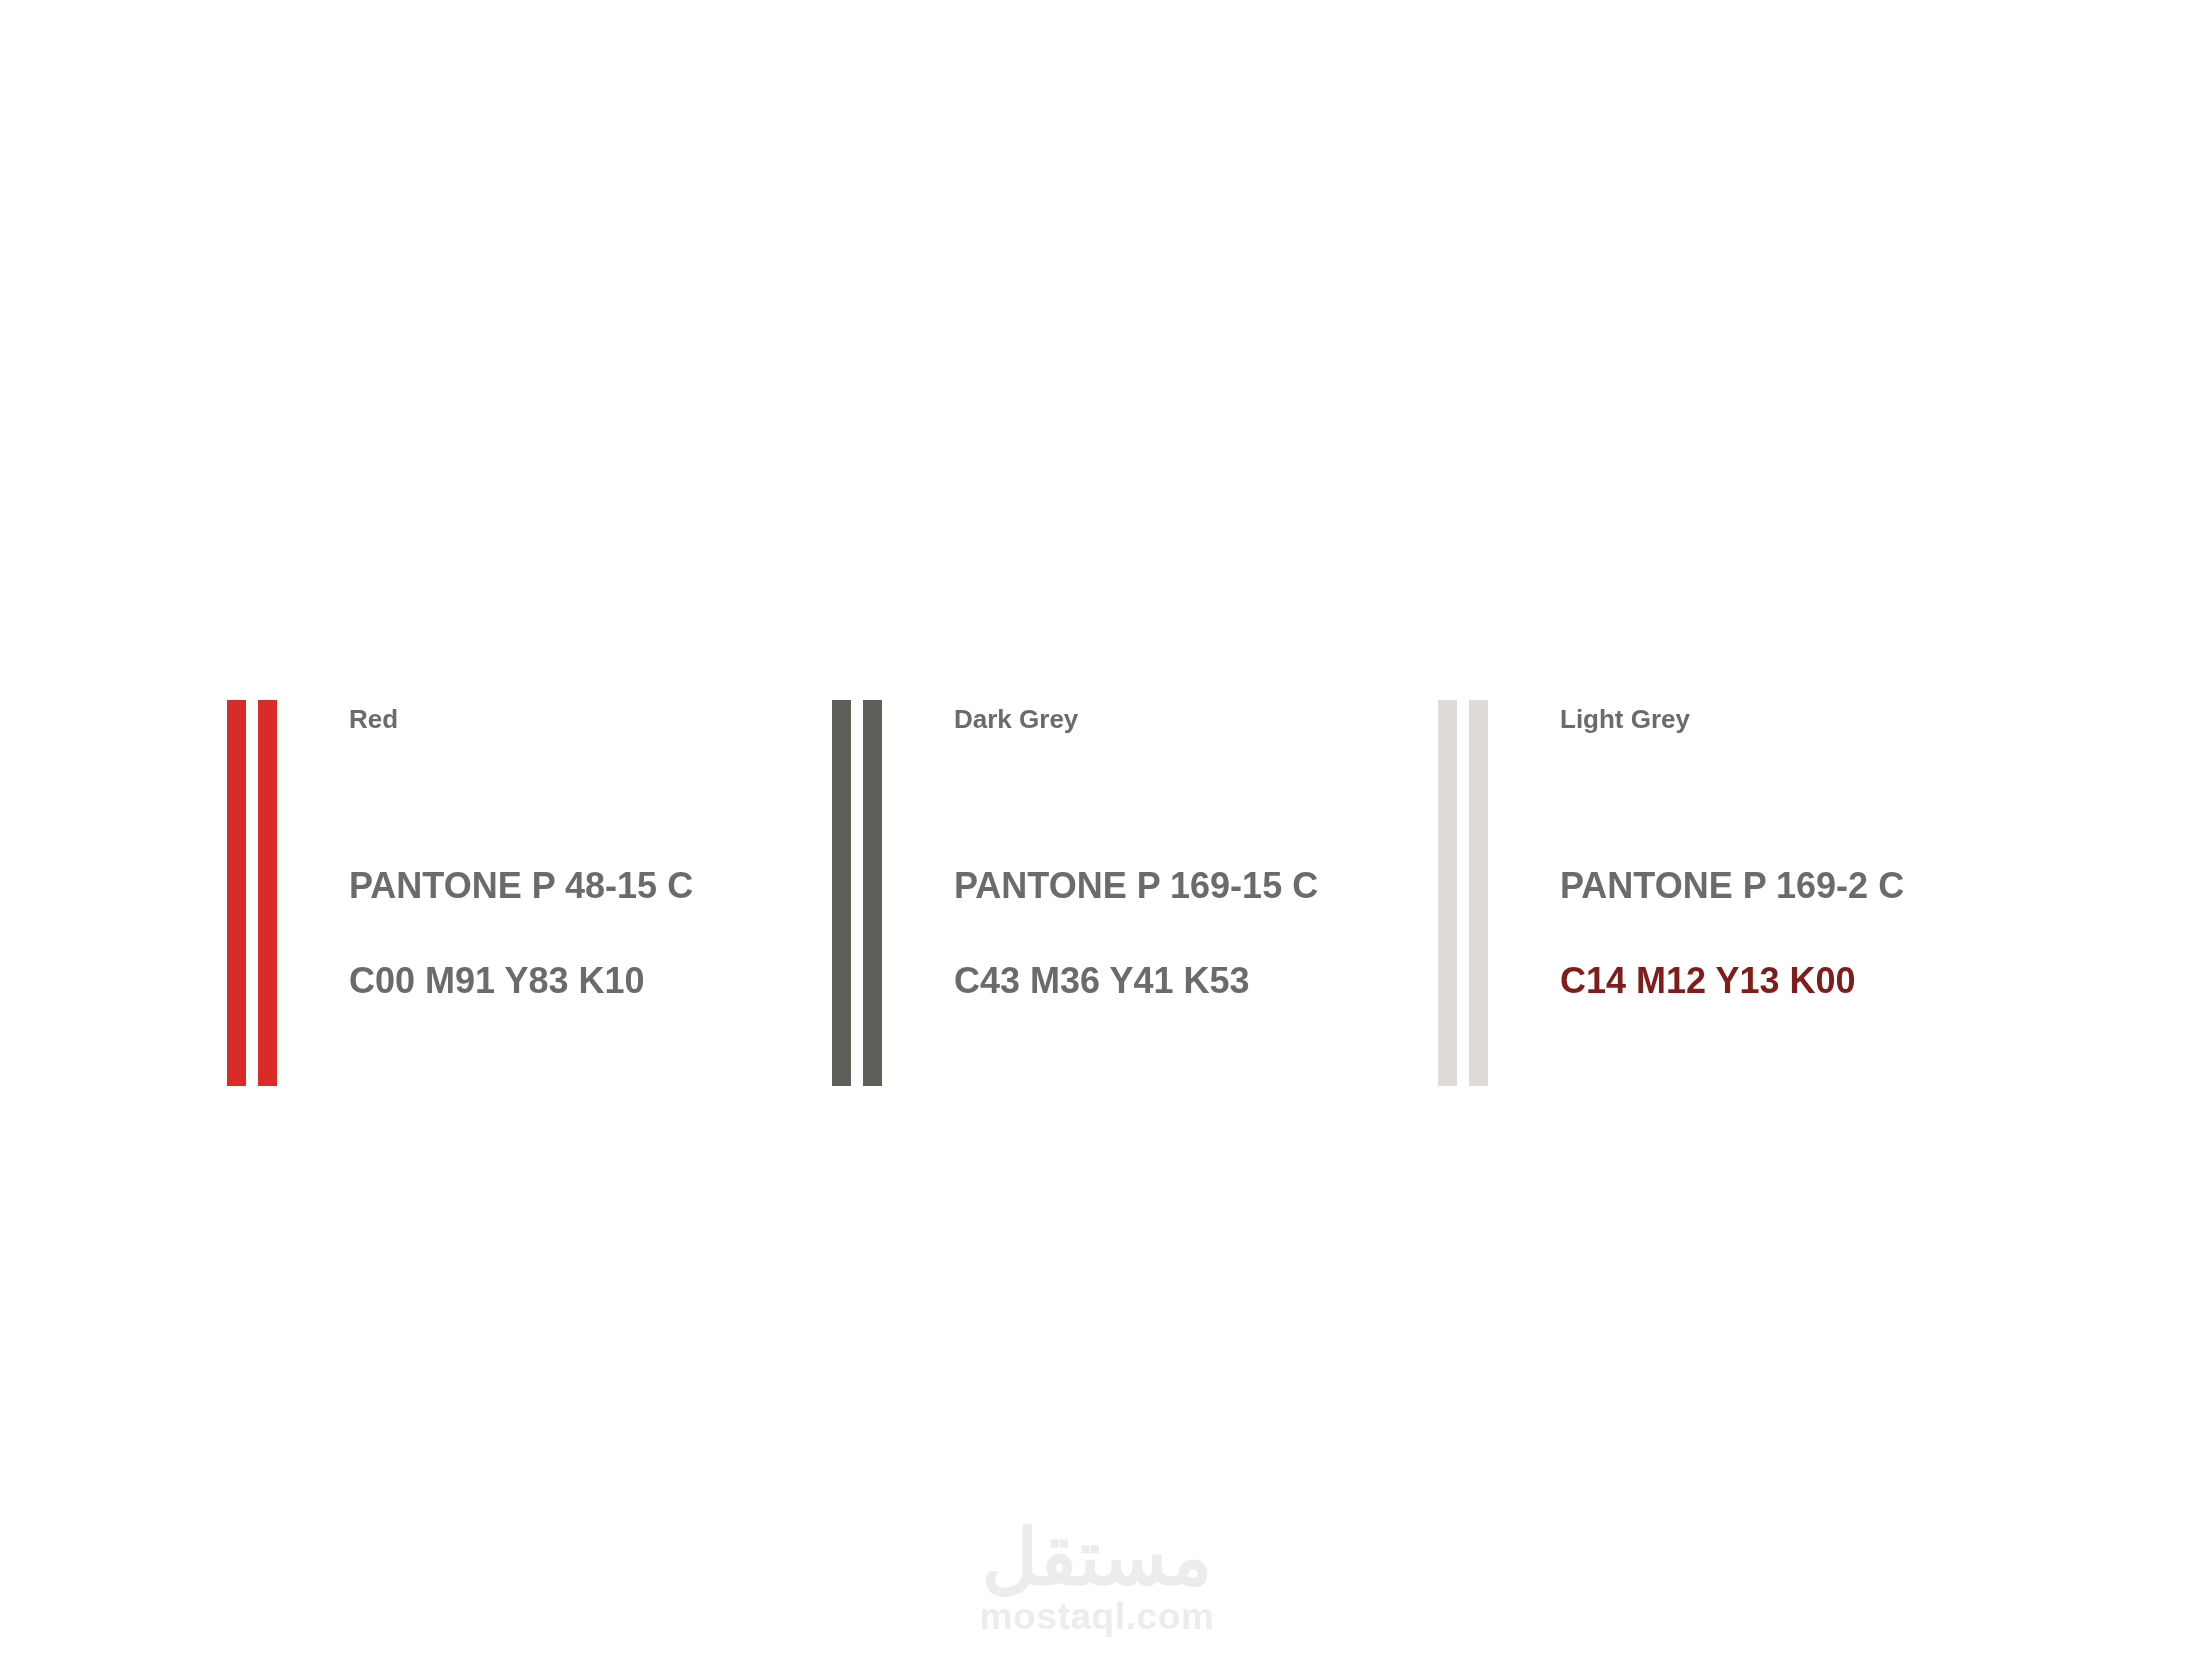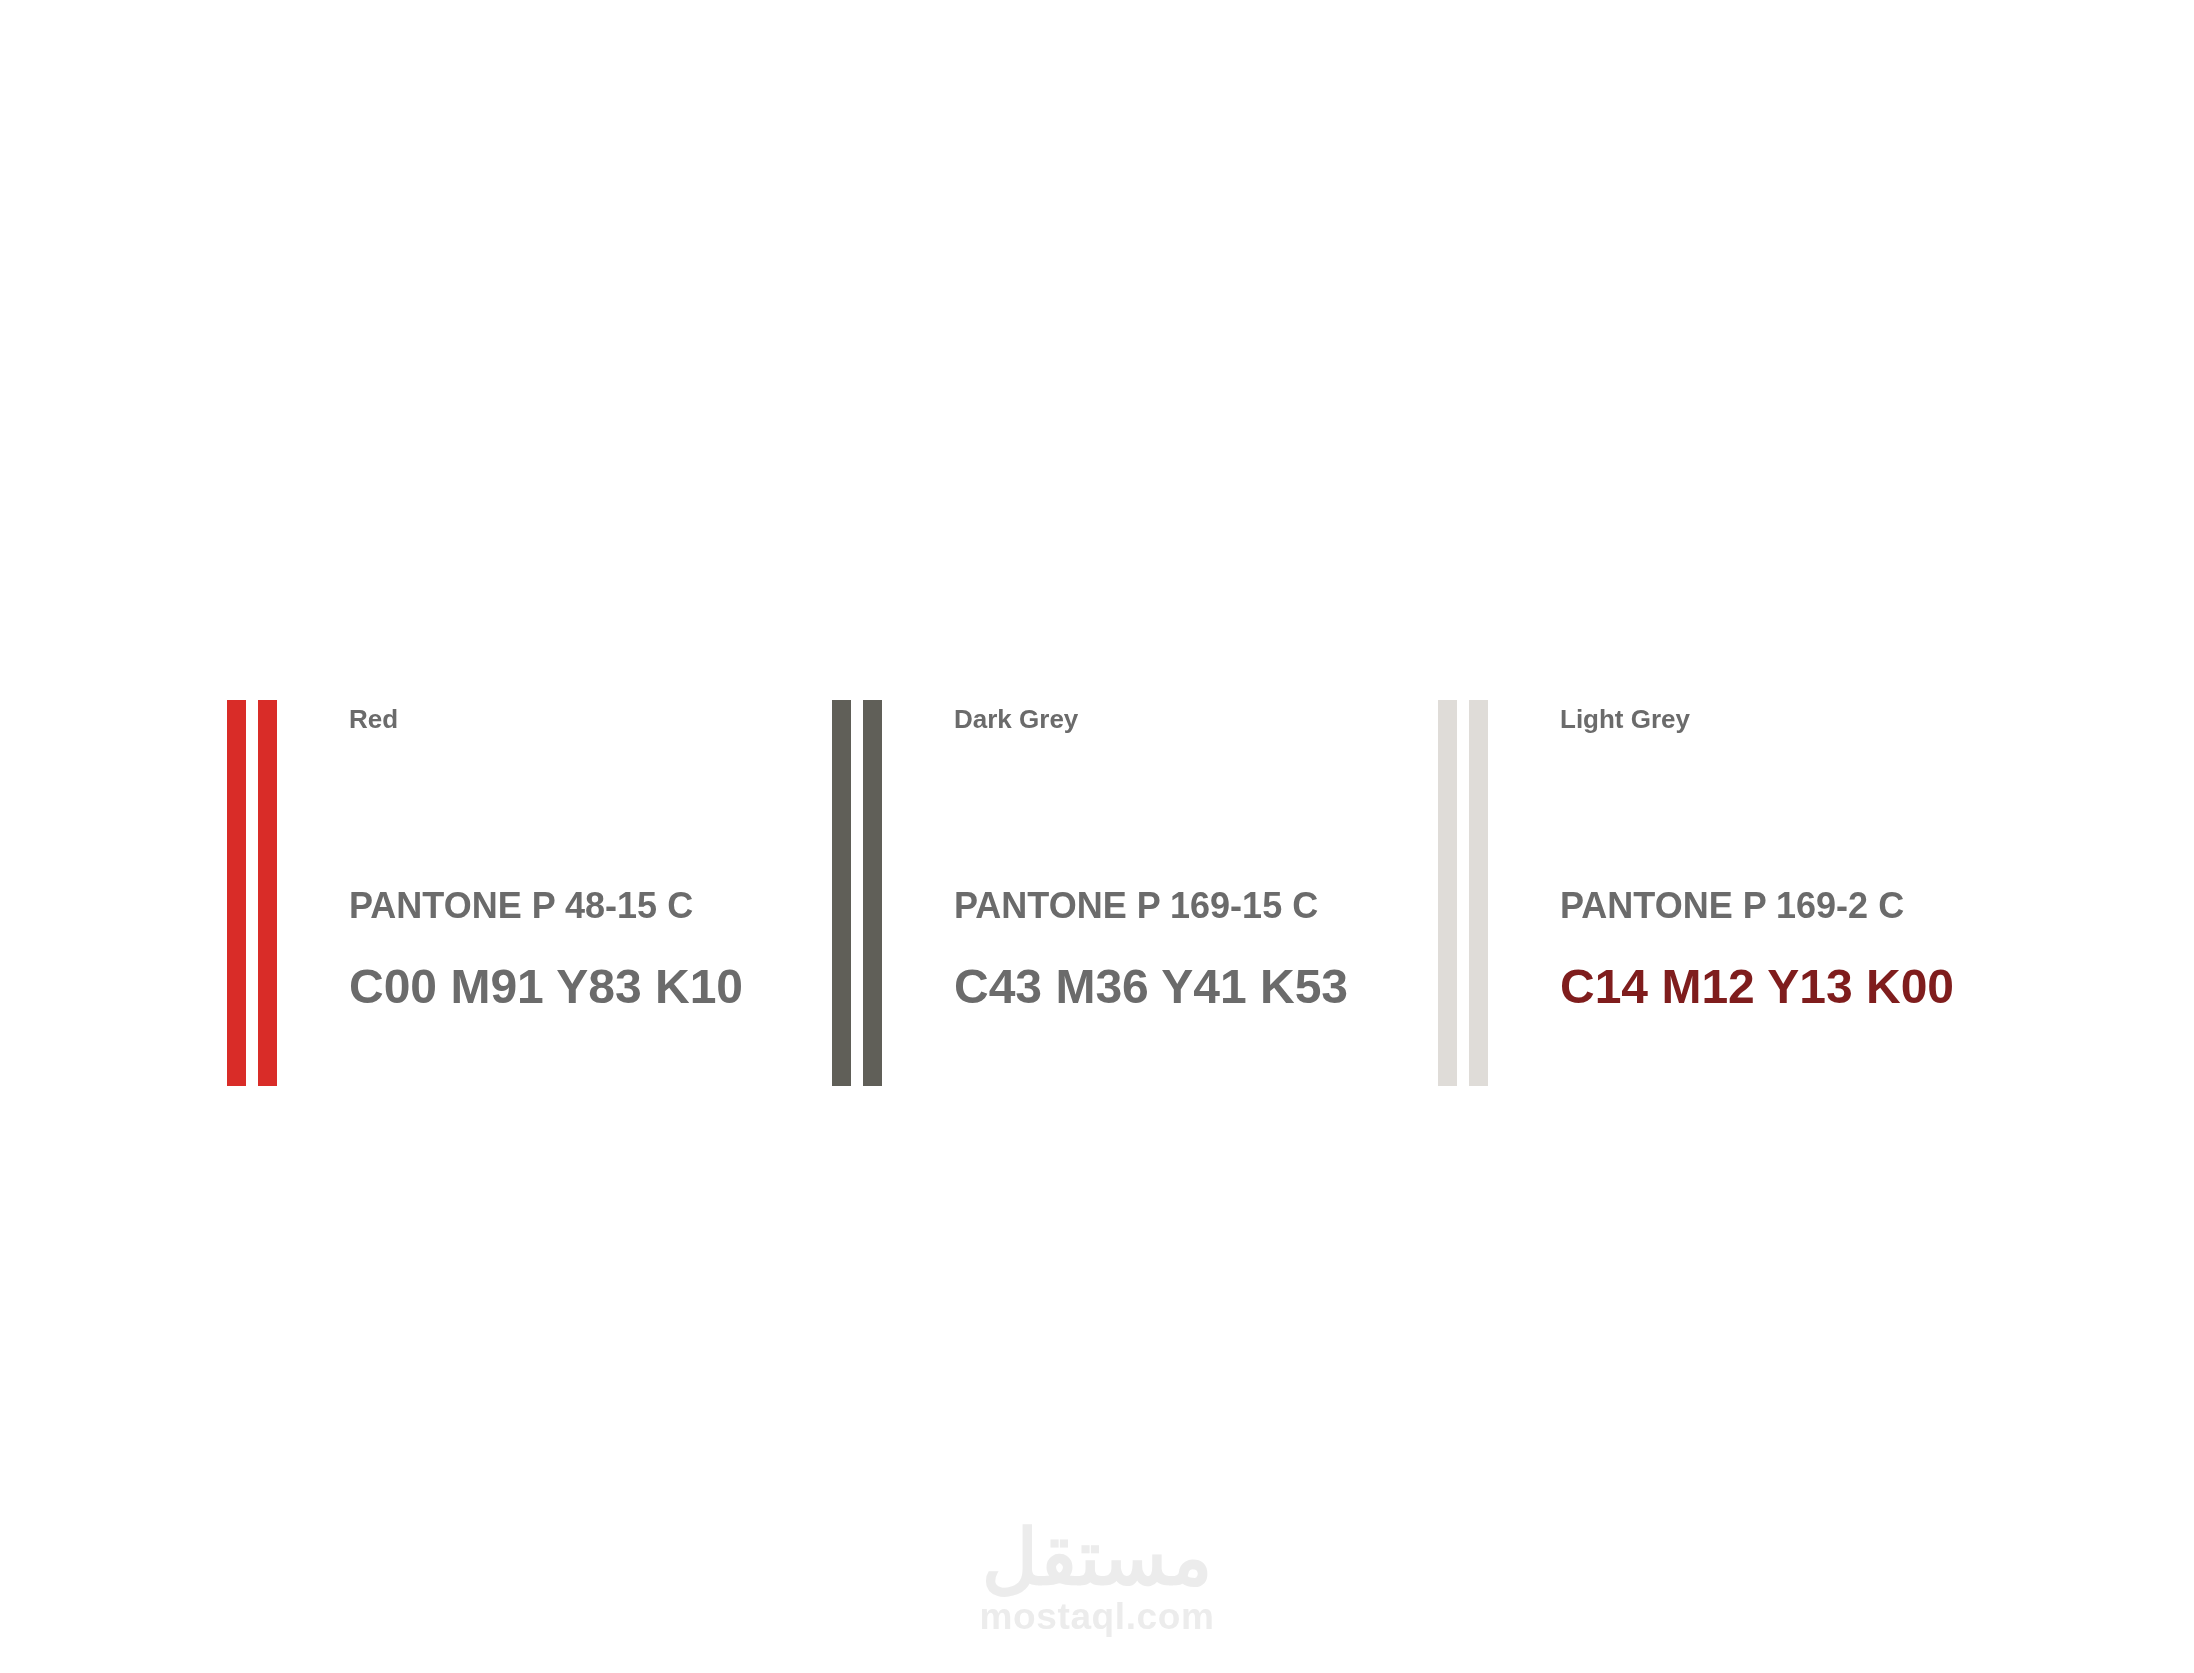--- a/index.html
+++ b/index.html
@@ -78,27 +78,26 @@
   }
   .swatch-pantone {
     position: absolute;
     left: 0;
     top: 168px;
     font-size: 36px;
     line-height: 1;
     font-weight: 700;
     color: #6B6B6B;
     white-space: nowrap;
-    margin-top: 20px;
   }
   .swatch-cmyk {
     position: absolute;
     left: 0;
     top: 263px;
-    font-size: 48px;
+    font-size: 36px;
     line-height: 1;
     font-weight: 700;
     color: #6B6B6B;
     white-space: nowrap;
   }
 
   
   .watermark {
     position: absolute;
     left: 50%;

